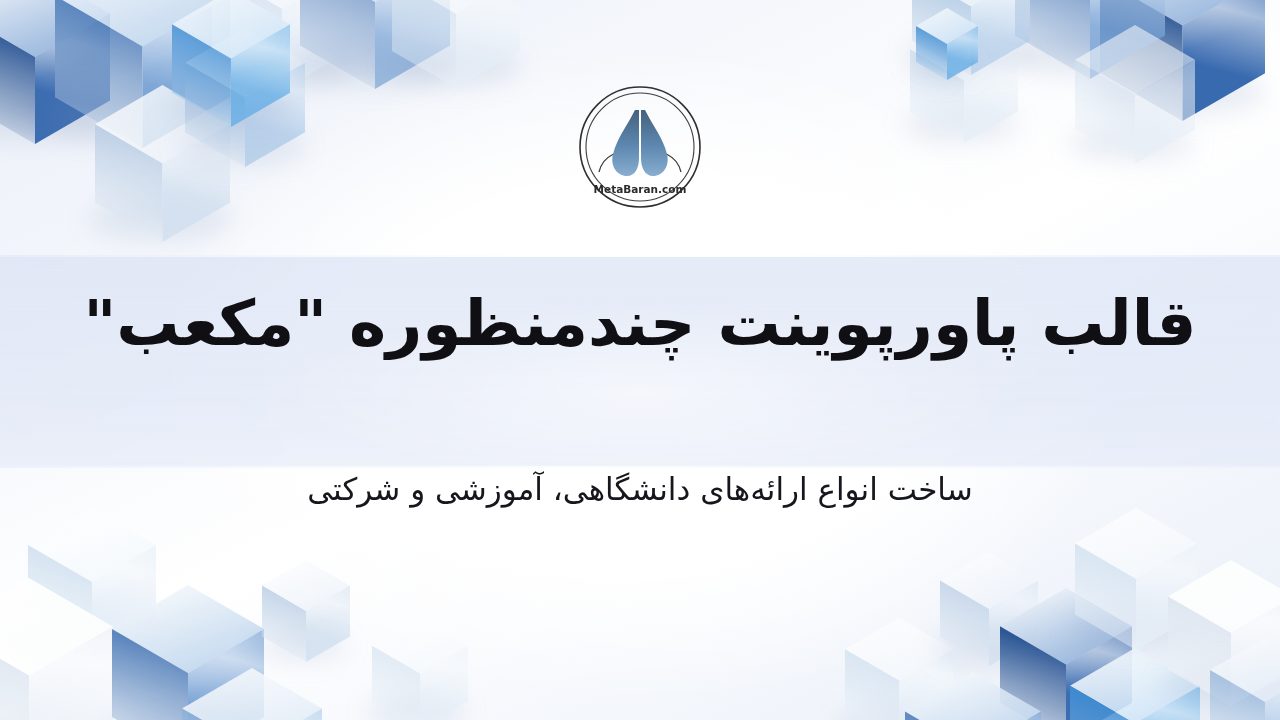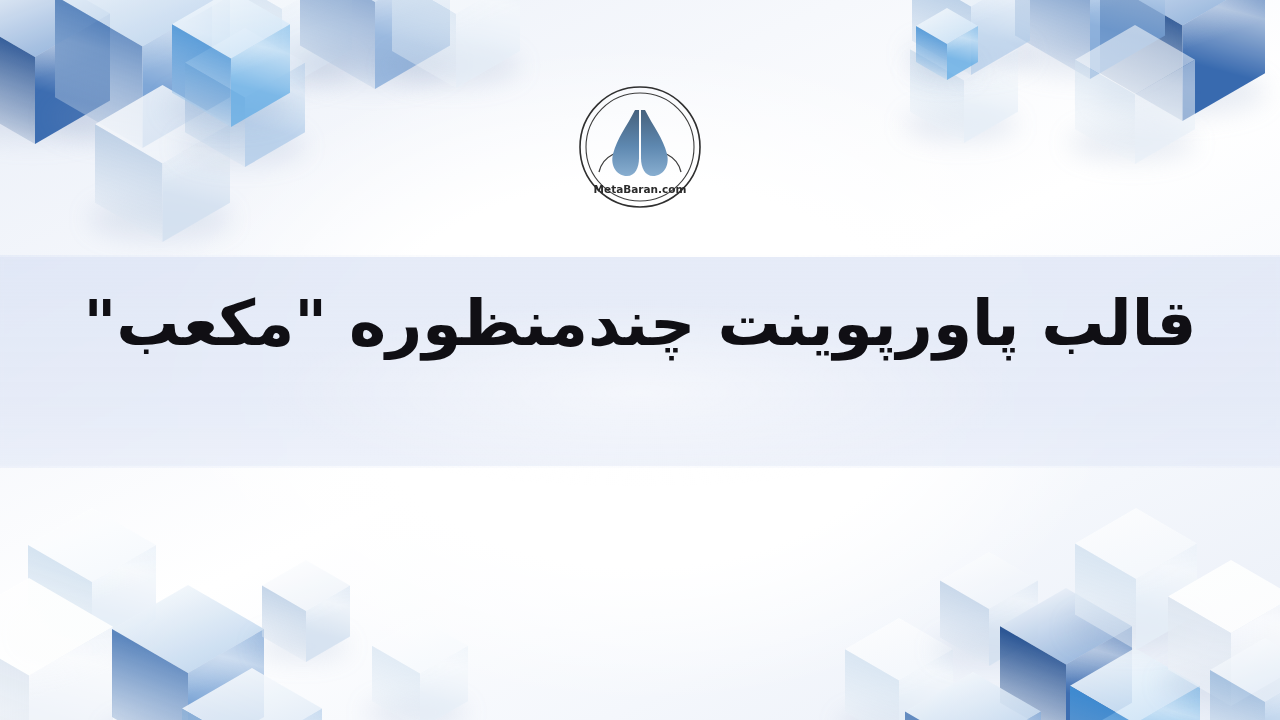--- a/index.html
+++ b/index.html
@@ -373,14 +373,17 @@
         <path d="M72 30 C80 46 90 58 94 74 C97 86 90 96 80 96 C72 96 68 88 68 78 L68 30 Z" fill="url(#wingG)"></path>
       </g>
       <text x="67" y="113" text-anchor="middle" font-family="DejaVu Sans, sans-serif" font-size="10.5" font-weight="700" fill="#2b2b2b">MetaBaran.com</text>
     </svg>
   </div>
 
   <div class="title-wrap">
     <h1 class="slide-title">قالب پاورپوینت چندمنظوره "مکعب"</h1>
   </div>
 
+  <div class="subtitle-wrap">
+    <p class="slide-subtitle">ساخت انواع ارائه‌های دانشگاهی، آموزشی و شرکتی</p>
+  </div>
 
 </div>
 
 </body></html>

